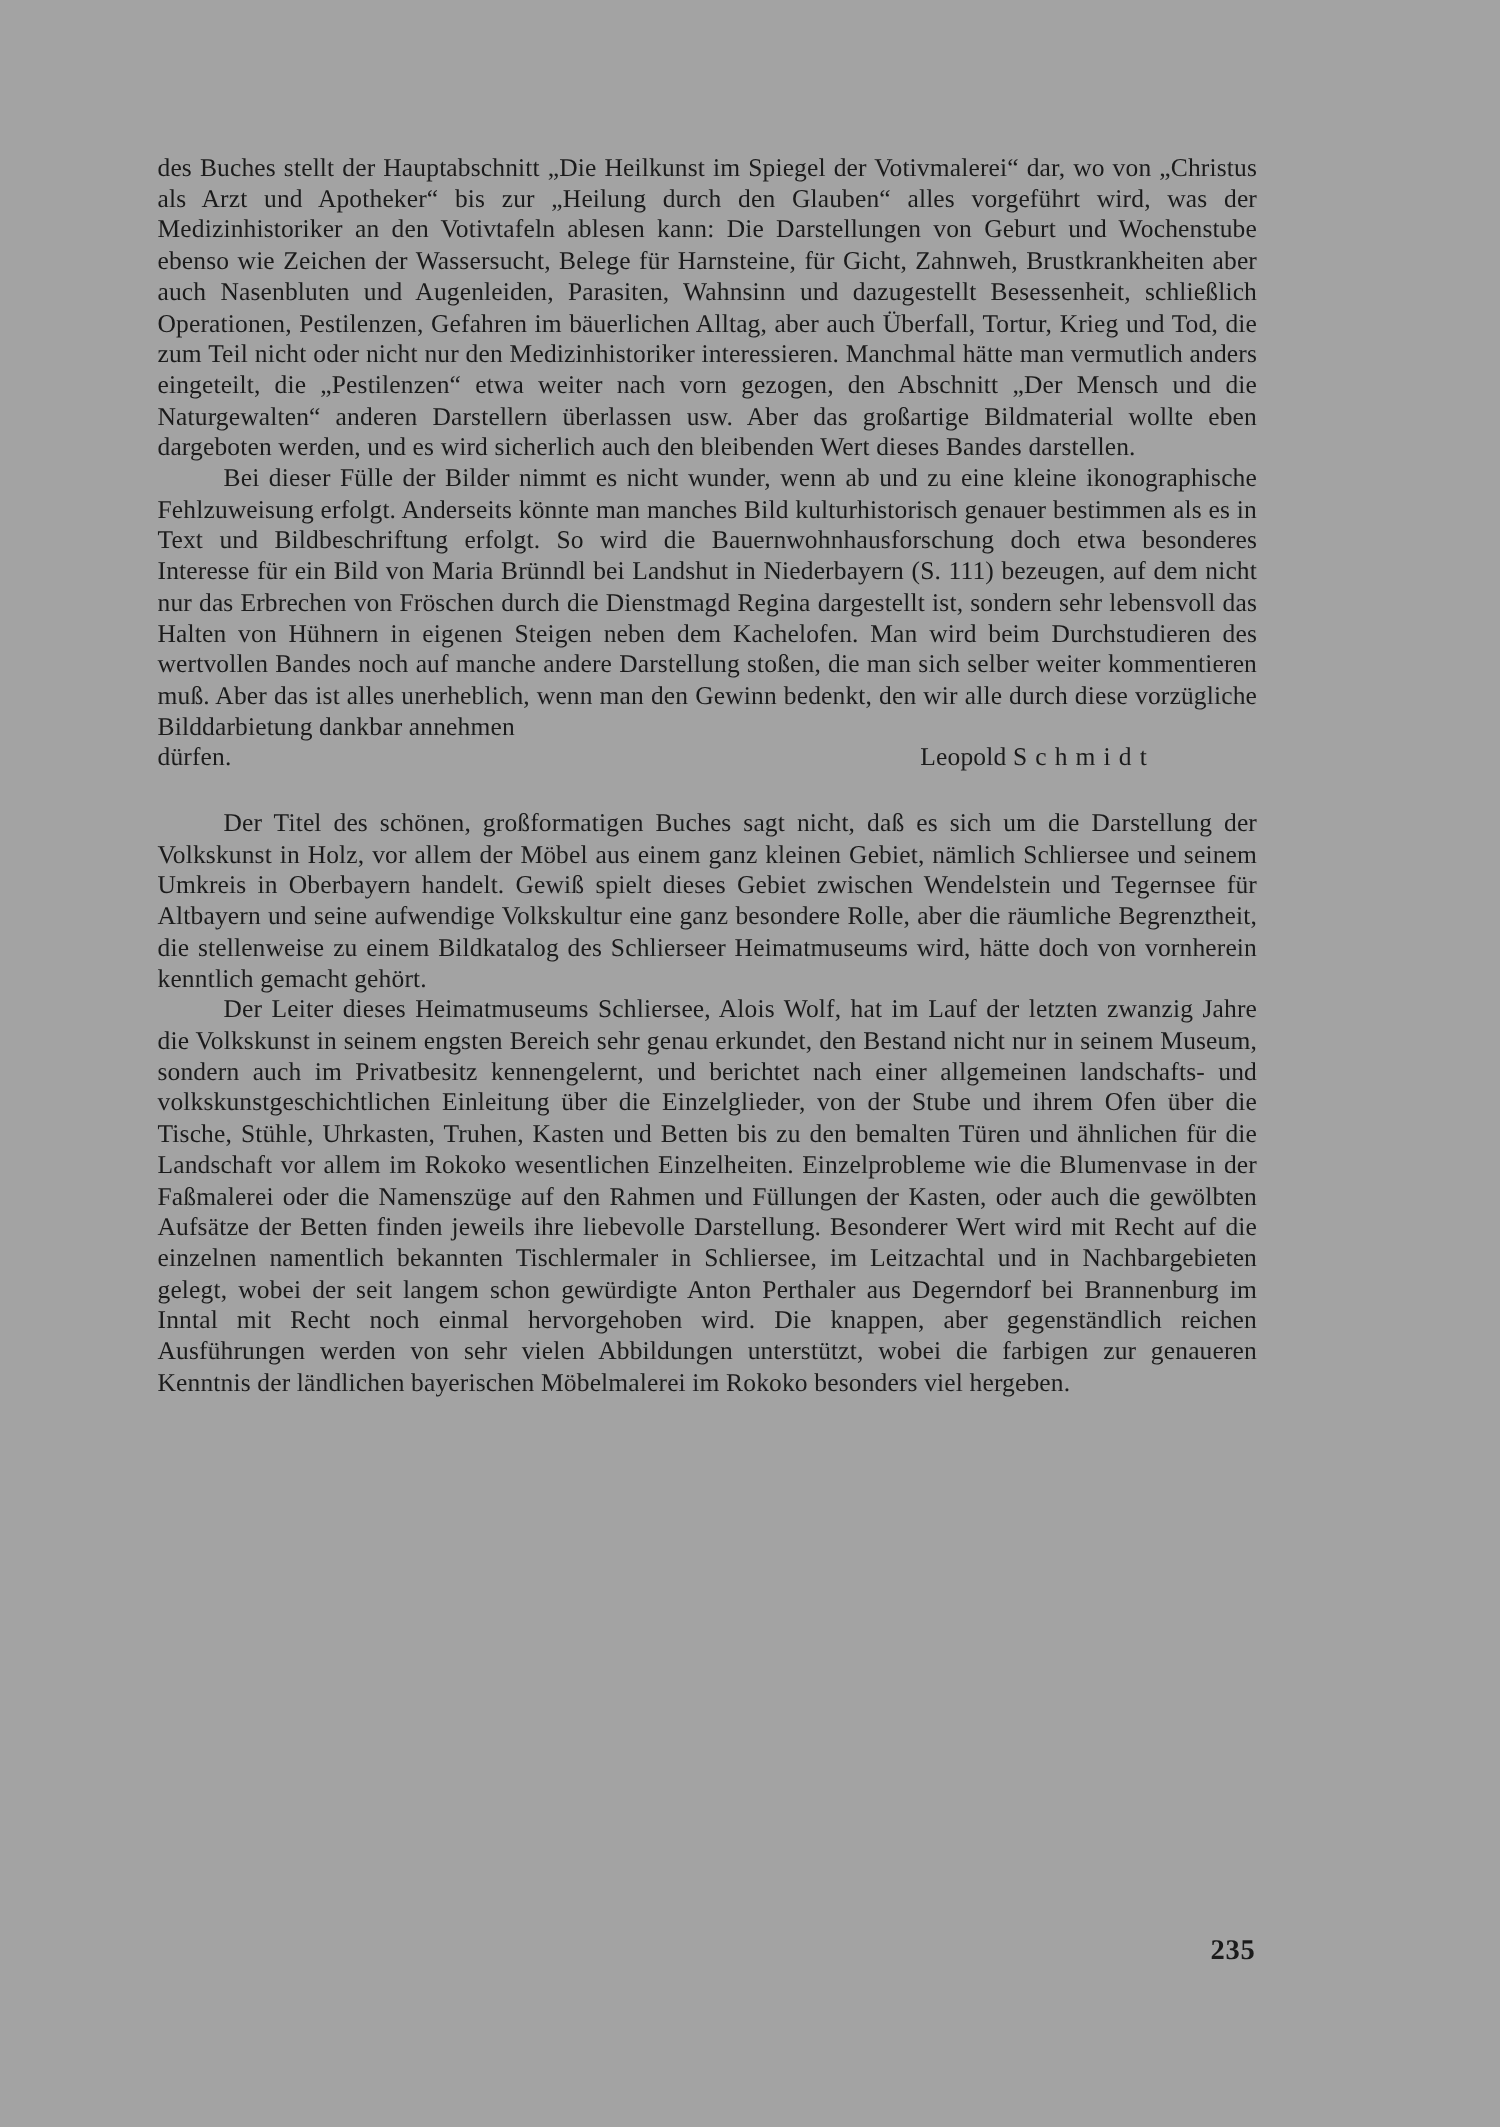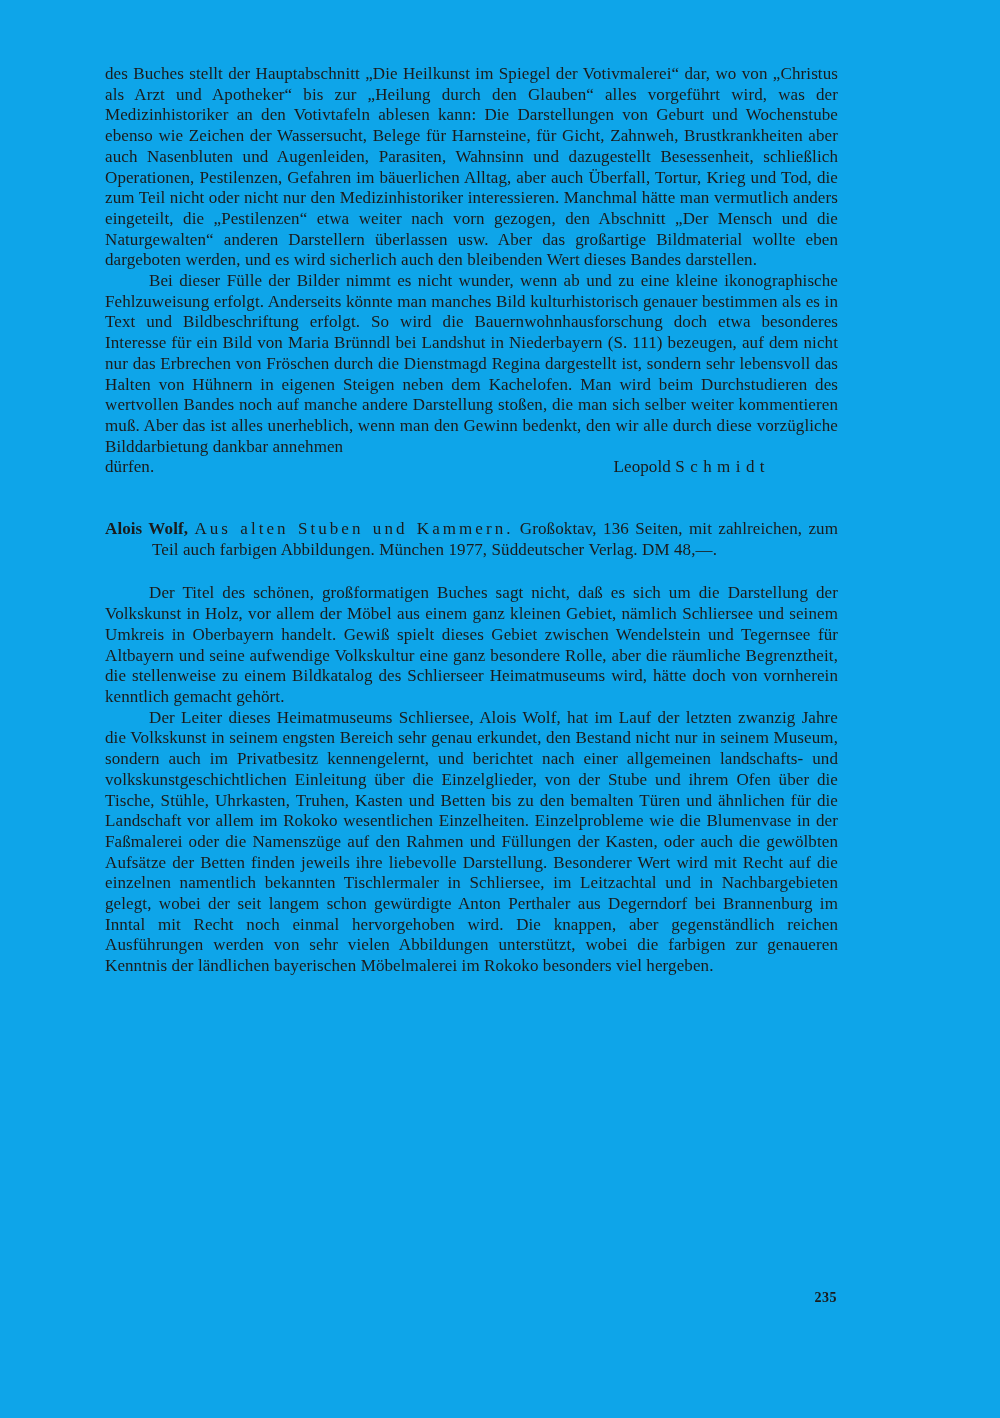--- a/index.html
+++ b/index.html
@@ -7,22 +7,22 @@
   body {
     width: 1000px;
     height: 1418px;
     font-family: "Liberation Serif", "DejaVu Serif", serif;
     color: #1b1b1b;
   }
   .page {
     position: relative;
     width: 1000px;
     height: 1418px;
-    background: #0ea5e9;
-    padding: 64px 162px 0 105px;
+    background: #a3a3a3;
+    padding: 102px 162px 0 105px;
     overflow: hidden;
   }
   .text-column {
     width: 733px;
     font-size: 17px;
     line-height: 20.7px;
     text-align: justify;
     letter-spacing: 0.1px;
   }
   p.para { text-align: justify; }
@@ -40,41 +40,40 @@
     padding-left: 47px;
     text-indent: -47px;
     text-align: justify;
   }
   .book-author { font-weight: bold; }
   .after-heading { margin-top: 23px; }
   .page-number {
     position: absolute;
     top: 1290px;
     right: 163px;
-    font-size: 14px;
+    font-size: 19px;
     font-weight: bold;
     letter-spacing: 0.5px;
   }
 </style>
 </head>
 <body>
 
 <div class="page">
   <div class="text-column">
 
     <p class="para">des Buches stellt der Hauptabschnitt „Die Heilkunst im Spiegel der Votivmalerei“ dar, wo von „Christus als Arzt und Apotheker“ bis zur „Heilung durch den Glauben“ alles vorgeführt wird, was der Medizinhistoriker an den Votivtafeln ablesen kann: Die Darstellungen von Geburt und Wochenstube ebenso wie Zeichen der Wassersucht, Belege für Harnsteine, für Gicht, Zahnweh, Brustkrankheiten aber auch Nasenbluten und Augenleiden, Parasiten, Wahnsinn und dazugestellt Besessenheit, schließlich Operationen, Pestilenzen, Gefahren im bäuerlichen Alltag, aber auch Überfall, Tortur, Krieg und Tod, die zum Teil nicht oder nicht nur den Medizinhistoriker interessieren. Manchmal hätte man vermutlich anders eingeteilt, die „Pestilenzen“ etwa weiter nach vorn gezogen, den Abschnitt „Der Mensch und die Naturgewalten“ anderen Darstellern überlassen usw. Aber das großartige Bildmaterial wollte eben dargeboten werden, und es wird sicherlich auch den bleibenden Wert dieses Bandes darstellen.</p>
 
     <p class="para indent">Bei dieser Fülle der Bilder nimmt es nicht wunder, wenn ab und zu eine kleine ikonographische Fehlzuweisung erfolgt. Anderseits könnte man manches Bild kulturhistorisch genauer bestimmen als es in Text und Bildbeschriftung erfolgt. So wird die Bauernwohnhausforschung doch etwa besonderes Interesse für ein Bild von Maria Brünndl bei Landshut in Niederbayern (S. 111) bezeugen, auf dem nicht nur das Erbrechen von Fröschen durch die Dienstmagd Regina dargestellt ist, sondern sehr lebensvoll das Halten von Hühnern in eigenen Steigen neben dem Kachelofen. Man wird beim Durchstudieren des wertvollen Bandes noch auf manche andere Darstellung stoßen, die man sich selber weiter kommentieren muß. Aber das ist alles unerheblich, wenn man den Gewinn bedenkt, den wir alle durch diese vorzügliche Bilddarbietung dankbar annehmen</p>
 
     <div class="closing-line">
       <span>dürfen.</span>
       <span class="signature"><span>Leopold</span>&nbsp;<span class="spaced">Schmidt</span></span>
     </div>
 
-    <p class="book-heading"><span class="book-author">Alois Wolf,</span> <span class="spaced-title">Aus alten Stuben und Kammern.</span> <span>Großoktav, 136 Seiten, mit zahlreichen, zum Teil auch farbigen Abbildungen. München 1977, Süddeutscher Verlag. DM 48,—.</span></p>
 
     <p class="para indent after-heading">Der Titel des schönen, großformatigen Buches sagt nicht, daß es sich um die Darstellung der Volkskunst in Holz, vor allem der Möbel aus einem ganz kleinen Gebiet, nämlich Schliersee und seinem Umkreis in Oberbayern handelt. Gewiß spielt dieses Gebiet zwischen Wendelstein und Tegernsee für Altbayern und seine aufwendige Volkskultur eine ganz besondere Rolle, aber die räumliche Begrenztheit, die stellenweise zu einem Bildkatalog des Schlierseer Heimatmuseums wird, hätte doch von vornherein kenntlich gemacht gehört.</p>
 
     <p class="para indent">Der Leiter dieses Heimatmuseums Schliersee, Alois Wolf, hat im Lauf der letzten zwanzig Jahre die Volkskunst in seinem engsten Bereich sehr genau erkundet, den Bestand nicht nur in seinem Museum, sondern auch im Privatbesitz kennengelernt, und berichtet nach einer allgemeinen landschafts- und volkskunstgeschichtlichen Einleitung über die Einzelglieder, von der Stube und ihrem Ofen über die Tische, Stühle, Uhrkasten, Truhen, Kasten und Betten bis zu den bemalten Türen und ähnlichen für die Landschaft vor allem im Rokoko wesentlichen Einzelheiten. Einzelprobleme wie die Blumenvase in der Faßmalerei oder die Namenszüge auf den Rahmen und Füllungen der Kasten, oder auch die gewölbten Aufsätze der Betten finden jeweils ihre liebevolle Darstellung. Besonderer Wert wird mit Recht auf die einzelnen namentlich bekannten Tischlermaler in Schliersee, im Leitzachtal und in Nachbargebieten gelegt, wobei der seit langem schon gewürdigte Anton Perthaler aus Degerndorf bei Brannenburg im Inntal mit Recht noch einmal hervorgehoben wird. Die knappen, aber gegenständlich reichen Ausführungen werden von sehr vielen Abbildungen unterstützt, wobei die farbigen zur genaueren Kenntnis der ländlichen bayerischen Möbelmalerei im Rokoko besonders viel hergeben.</p>
 
   </div>
 
   <div class="page-number">235</div>
 </div>
 

